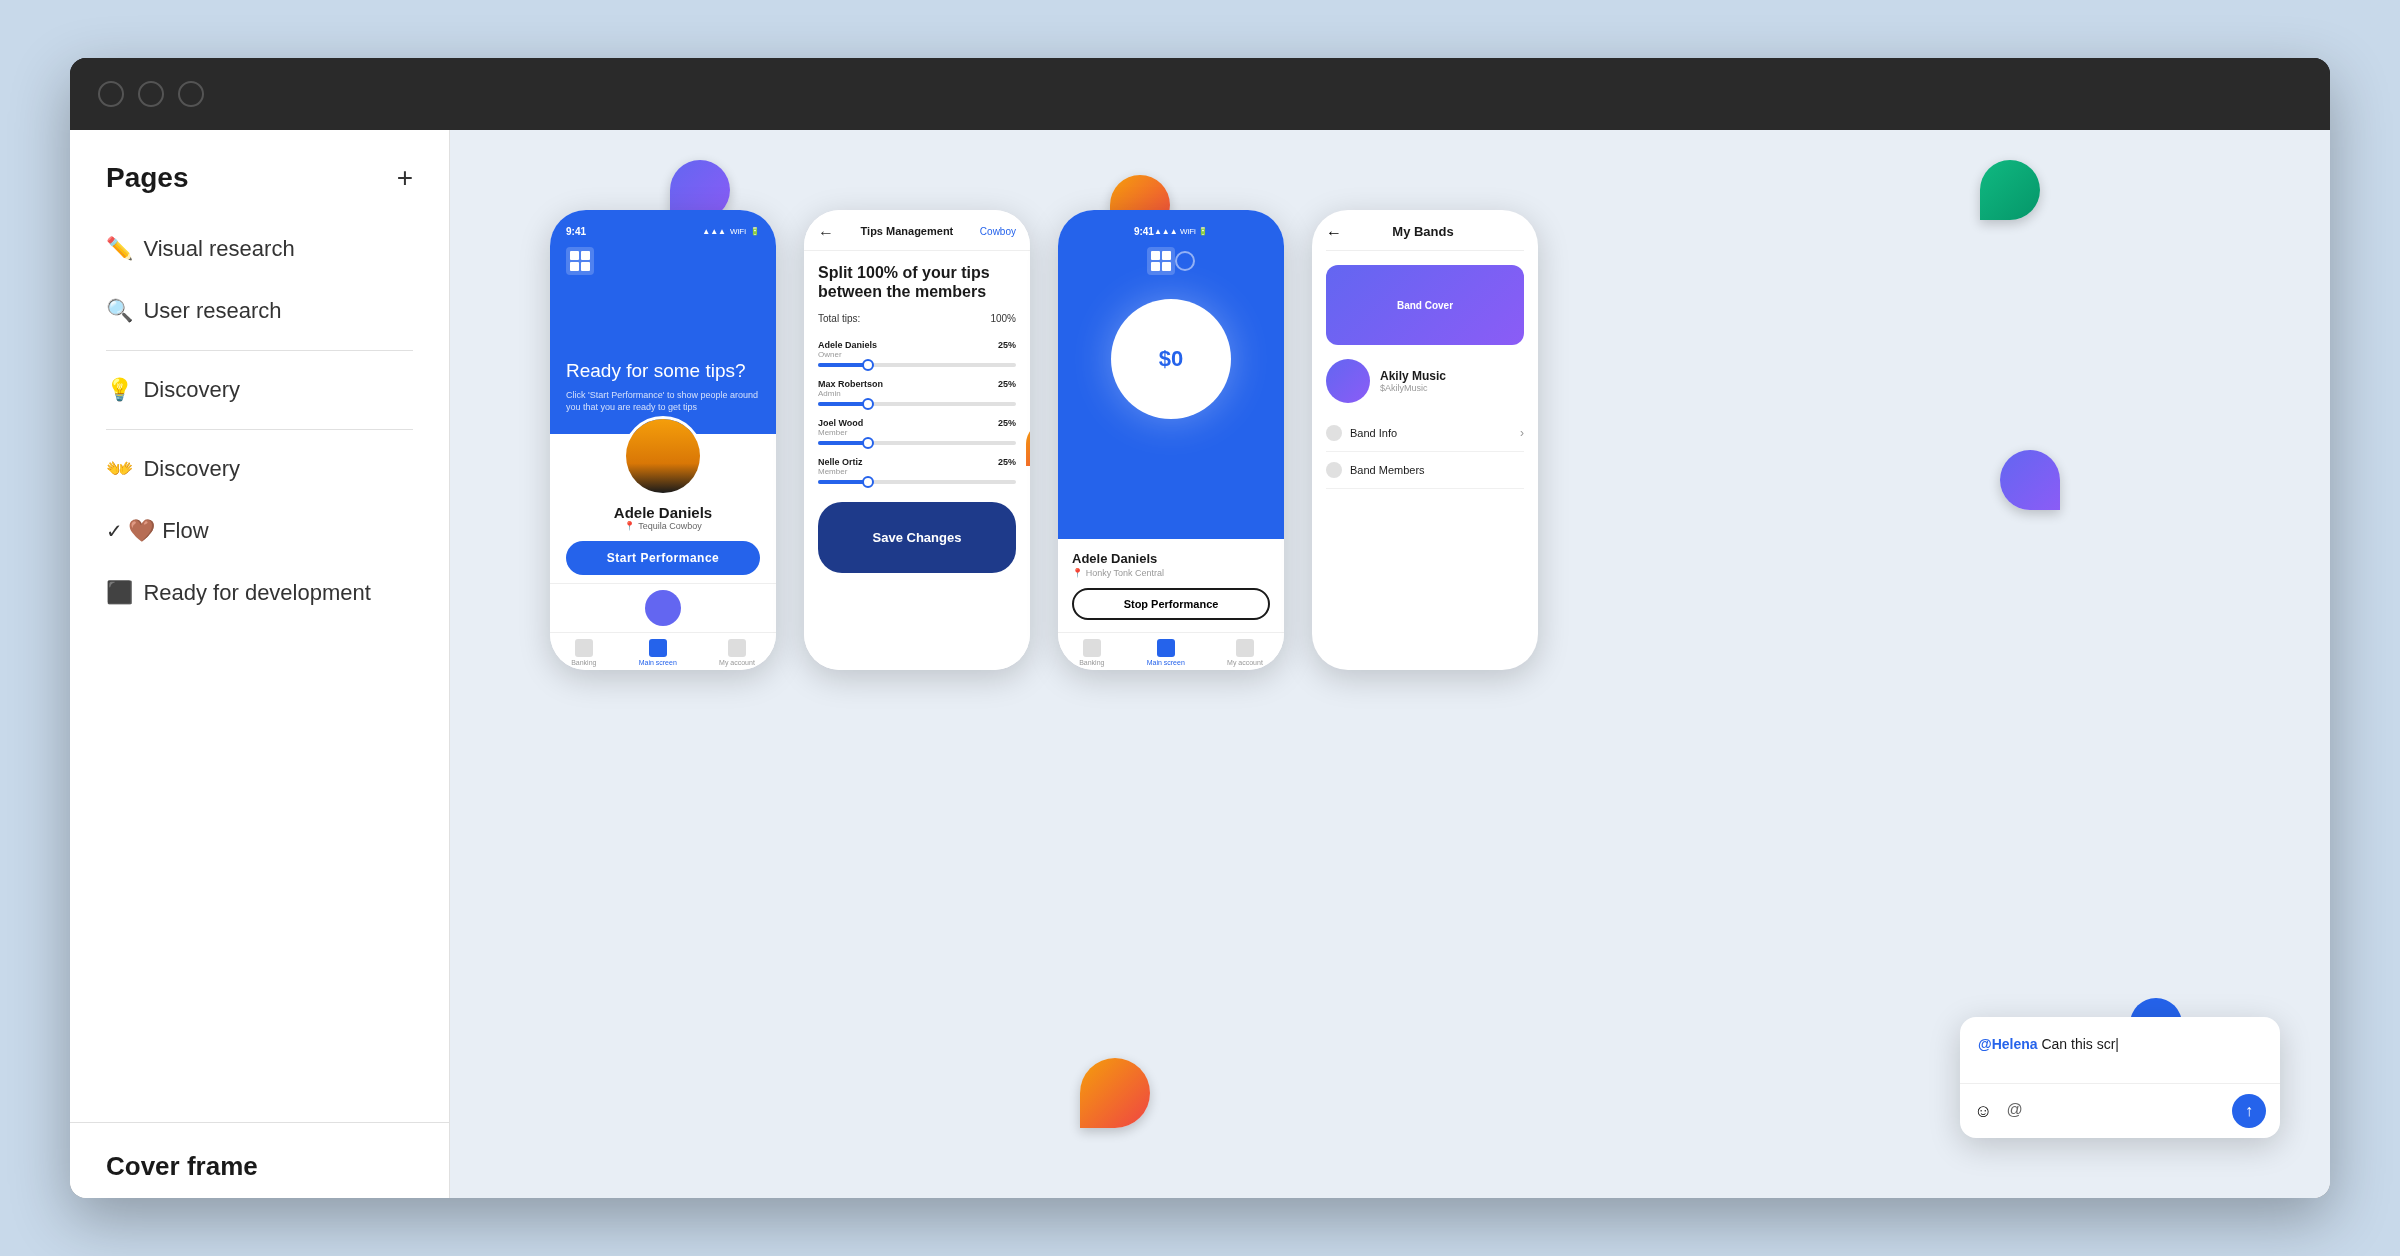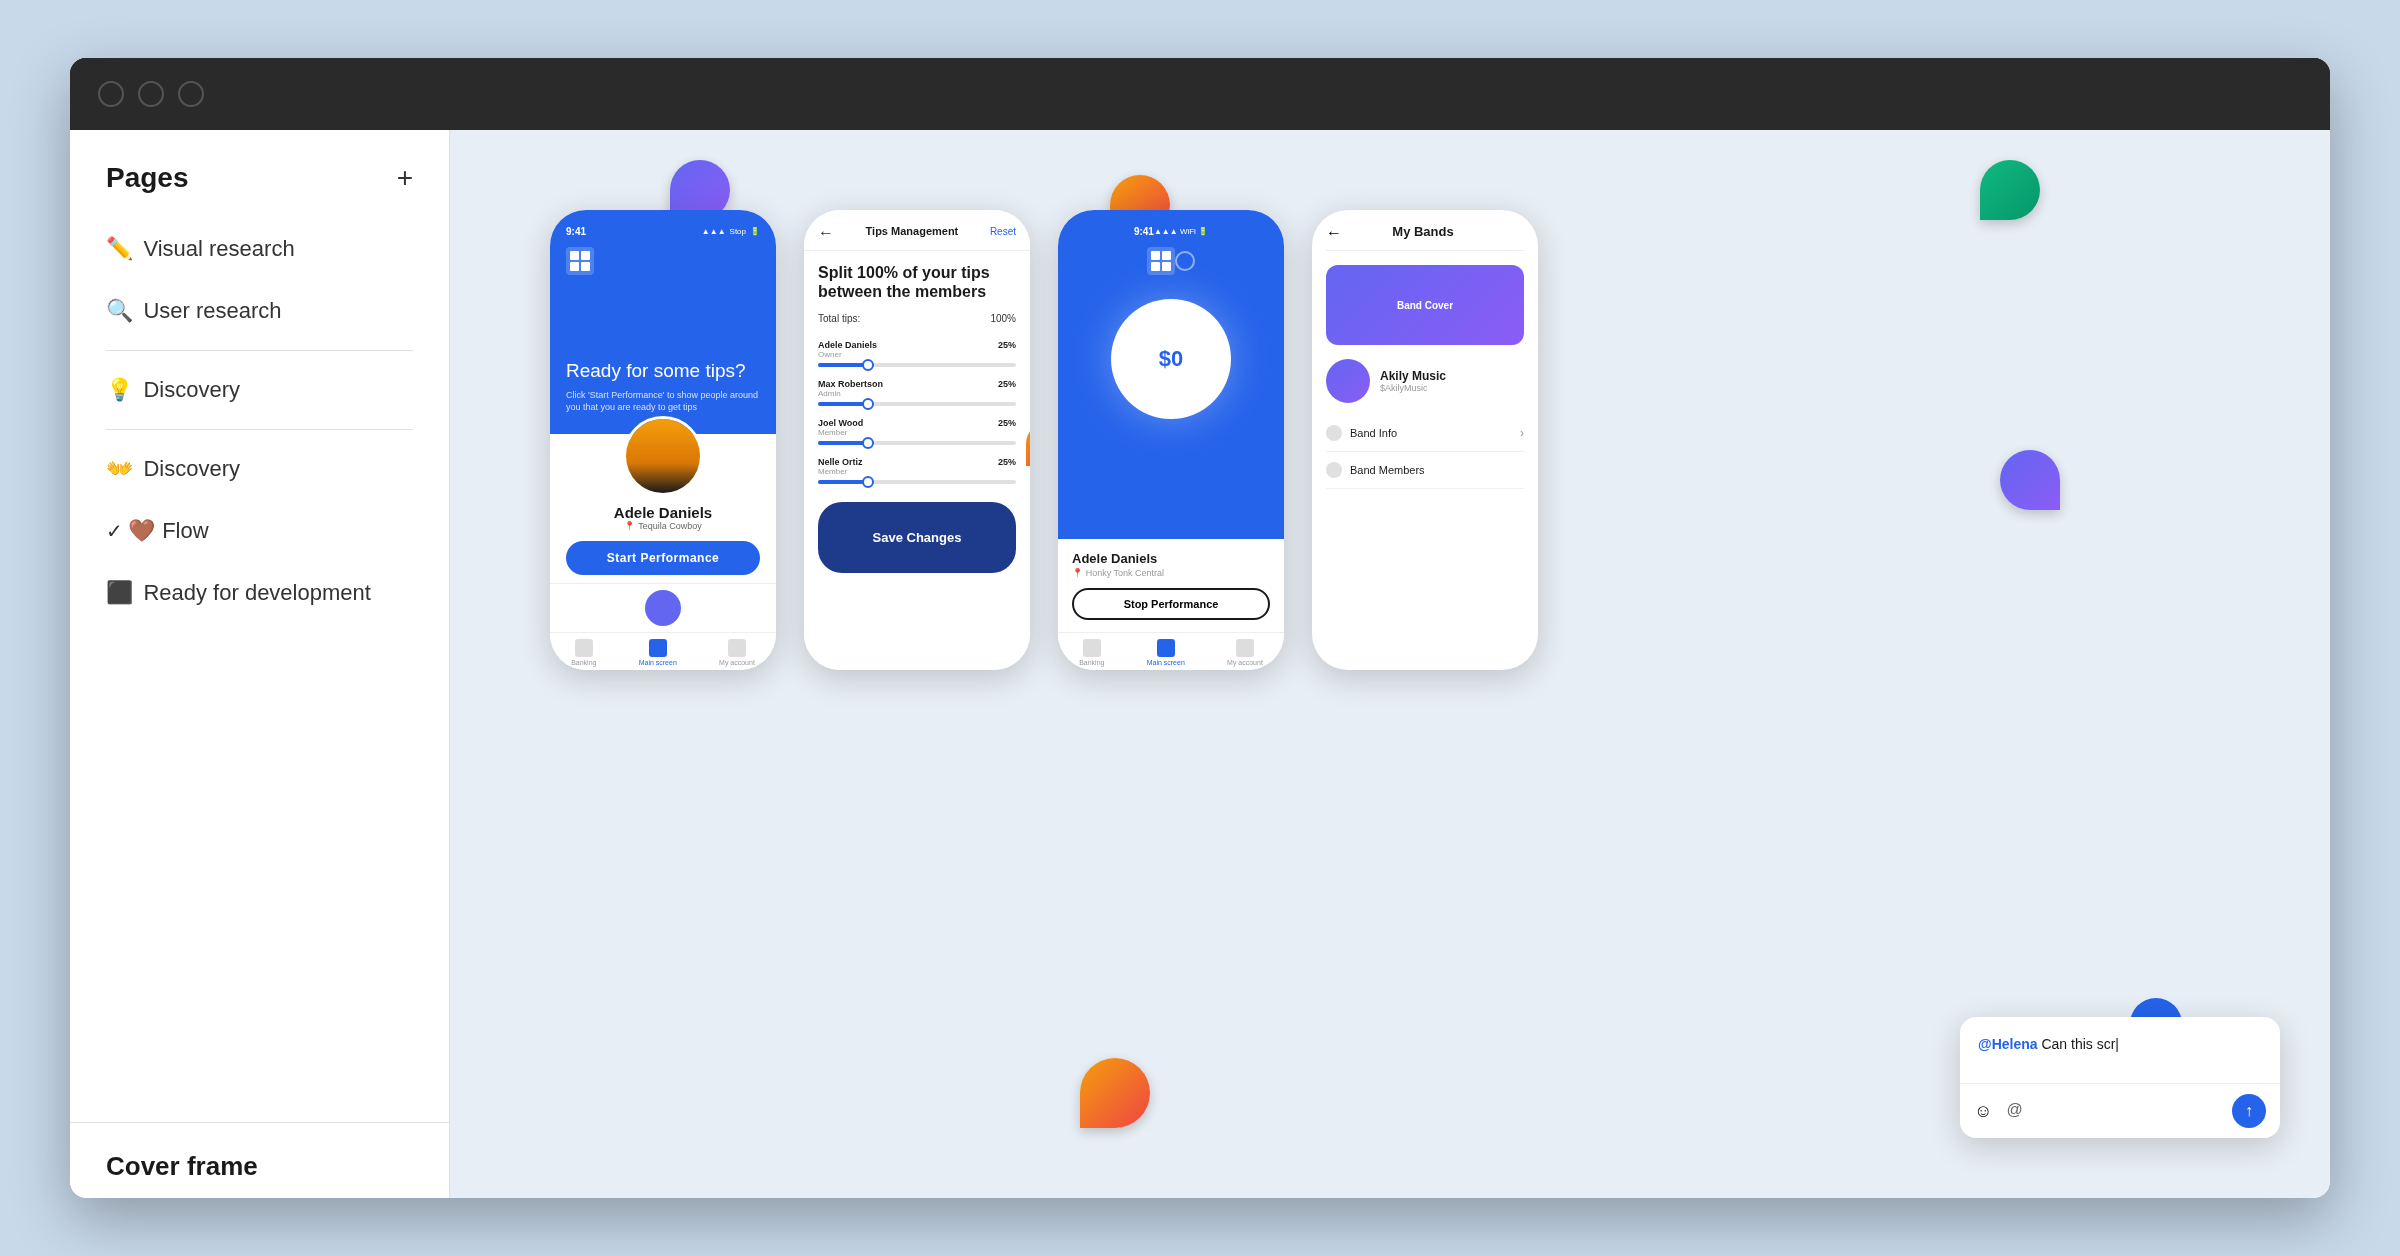--- a/index.html
+++ b/index.html
@@ -657,21 +657,21 @@
 
       <div class="phone-container">
 
         <div class="phone-mockup">
           <div class="phone-screen">
             <div class="phone1-top">
               <div class="phone-status-bar">
                 <span class="phone-time">9:41</span>
                 <div style="display:flex;gap:4px;align-items:center;">
                   <span style="font-size:8px;color:white;">▲▲▲</span>
-                  <span style="font-size:8px;color:white;">Stop</span>
+                  <span style="font-size:8px;color:white;">WiFi</span>
                   <span style="font-size:8px;color:white;">🔋</span>
                 </div>
               </div>
               <div class="phone-qr">
                 <div class="qr-cell"></div>
                 <div class="qr-cell"></div>
                 <div class="qr-cell"></div>
                 <div class="qr-cell"></div>
               </div>
               <div style="flex:1;"></div>
@@ -709,21 +709,21 @@
               </div>
             </div>
           </div>
         </div>
 
         <div class="phone-mockup">
           <div class="phone-screen phone2">
             <div class="phone2-header">
               <span class="phone2-back">←</span>
               <span class="phone2-title-text">Tips Management</span>
-              <span class="phone2-reset">Reset</span>
+              <span class="phone2-reset">Cowboy</span>
             </div>
             <div class="phone2-headline">Split 100% of your tips between the members</div>
             <div class="phone2-total-row">
               <span>Total tips:</span>
               <span>100%</span>
             </div>
 
             <div class="phone2-member-row">
               <div class="phone2-member-info">
                 <div>

